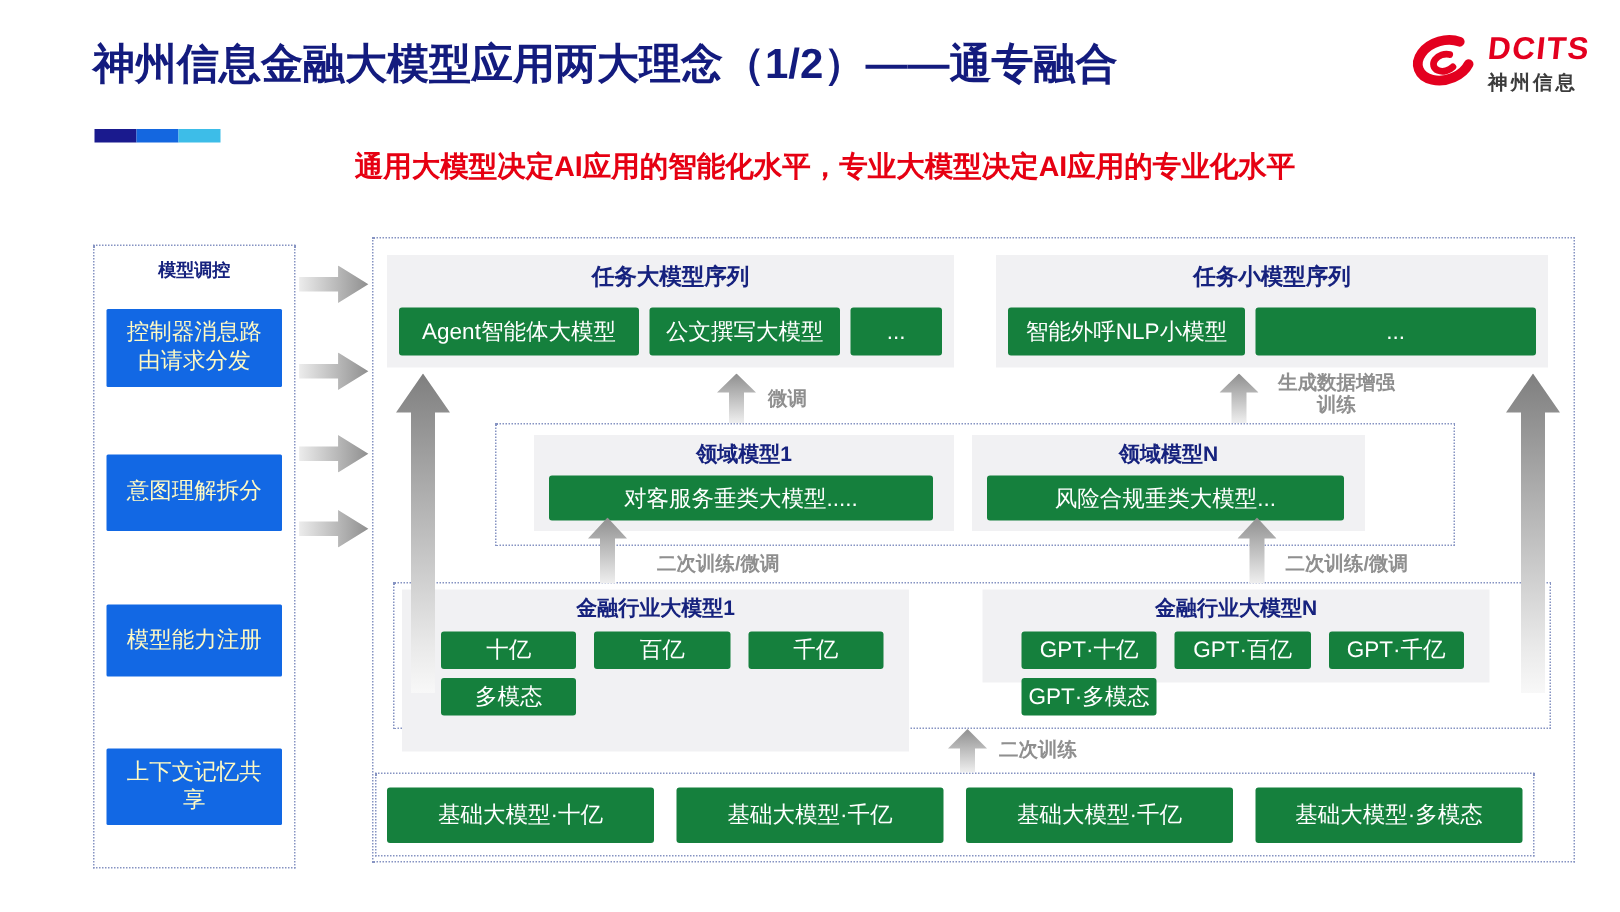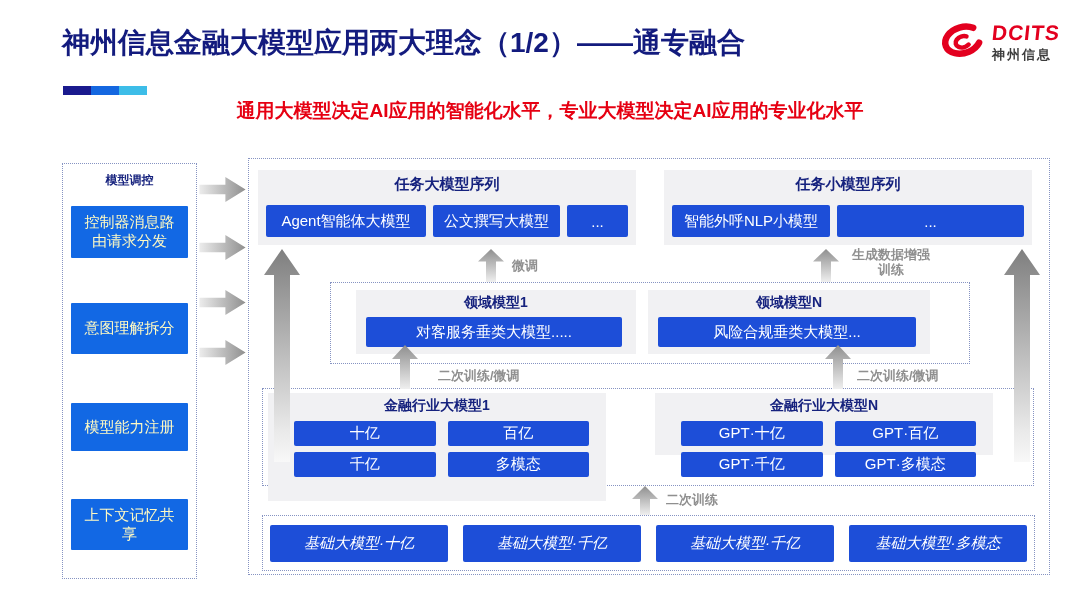--- a/index.html
+++ b/index.html
@@ -34,21 +34,21 @@
   
   .frame{border:1px dotted #8693c2;}
   .main-frame{left:248px;top:158px;width:800px;height:415px;}
   .panel{position:absolute;background:#f1f1f3;}
   .panel-title{position:absolute;top:5px;left:0;right:0;text-align:center;font-weight:bold;color:#16227e;font-size:15px;}
   .panel-title.sm{font-size:14px;top:4px;}
 
   .task-large{left:258px;top:170px;width:378px;height:75px;}
   .task-small{left:664px;top:170px;width:368px;height:75px;}
   .btn-row{position:absolute;left:8px;right:8px;bottom:8px;display:flex;gap:7px;}
-  .btn{background:#1d4ed8;color:#fff;font-size:15px;display:flex;align-items:center;justify-content:center;
+  .btn{background:#15803d;color:#fff;font-size:15px;display:flex;align-items:center;justify-content:center;
     height:32px;border-radius:2px;box-sizing:border-box;white-space:nowrap;}
   .w160{width:160px;} .w127{width:127px;} .w158{width:158px;} .grow{flex:1;}
 
   .tall-arrow{position:absolute;width:36px;height:213px;top:249px;}
   .ta-left{left:264px;} .ta-right{left:1004px;}
   .mini-up{position:absolute;width:26px;}
   .arr-finetune{left:478px;top:249px;height:33px;}
   .arr-gendata{left:813px;top:249px;height:33px;}
   .arr-retrain-l{left:392px;top:345px;height:44px;}
   .arr-retrain-r{left:825px;top:345px;height:44px;}
@@ -56,30 +56,30 @@
 
   .lbl{position:absolute;color:#8f8f8f;font-weight:bold;font-size:13px;white-space:nowrap;}
   .lbl-finetune{left:512px;top:257px;}
   .lbl-gendata{left:843px;top:247px;width:96px;text-align:center;line-height:15px;white-space:normal;}
   .lbl-retrain-l{left:438px;top:367px;}
   .lbl-retrain-r{left:857px;top:367px;}
   .lbl-retrain-b{left:666px;top:491px;}
 
   .domain-frame{left:330px;top:282px;width:638px;height:80px;}
   .domain-g1{left:356px;top:290px;width:280px;height:64px;}
-  .domain-gN{left:648px;top:290px;width:282px;height:64px;}
+  .domain-gN{left:648px;top:290px;width:262px;height:64px;}
   .domain-btn{position:absolute;left:10px;right:14px;bottom:7px;height:30px;}
 
   .industry-frame{left:262px;top:388px;width:770px;height:96px;}
   .ind-g1{left:268px;top:393px;width:338px;height:108px;}
   .ind-gN{left:655px;top:393px;width:338px;height:62px;}
-  .ind-grid{position:absolute;left:26px;right:17px;top:28px;display:grid;grid-template-columns:1fr 1fr;gap:6px 12px;}
+  .ind-grid{position:absolute;left:26px;right:17px;top:28px;display:grid;grid-template-columns:1fr 1fr 1fr;gap:6px 12px;}
   .ind-btn{height:25px;}
 
-  .base-frame{left:262px;top:515px;width:773px;height:56px;display:flex;gap:15px;padding:9px 7px;box-sizing:border-box;font-style:italic;}
+  .base-frame{left:250px;top:515px;width:773px;height:56px;display:flex;gap:15px;padding:9px 7px;box-sizing:border-box;}
   .base-btn{flex:1;height:37px;}
 </style>
 </head>
 <body>
 
 <div class="slide">
 
   <svg width="0" height="0" style="position:absolute" aria-hidden="true">
     <defs>
       <linearGradient id="gRight" x1="0" y1="0" x2="1" y2="0">

